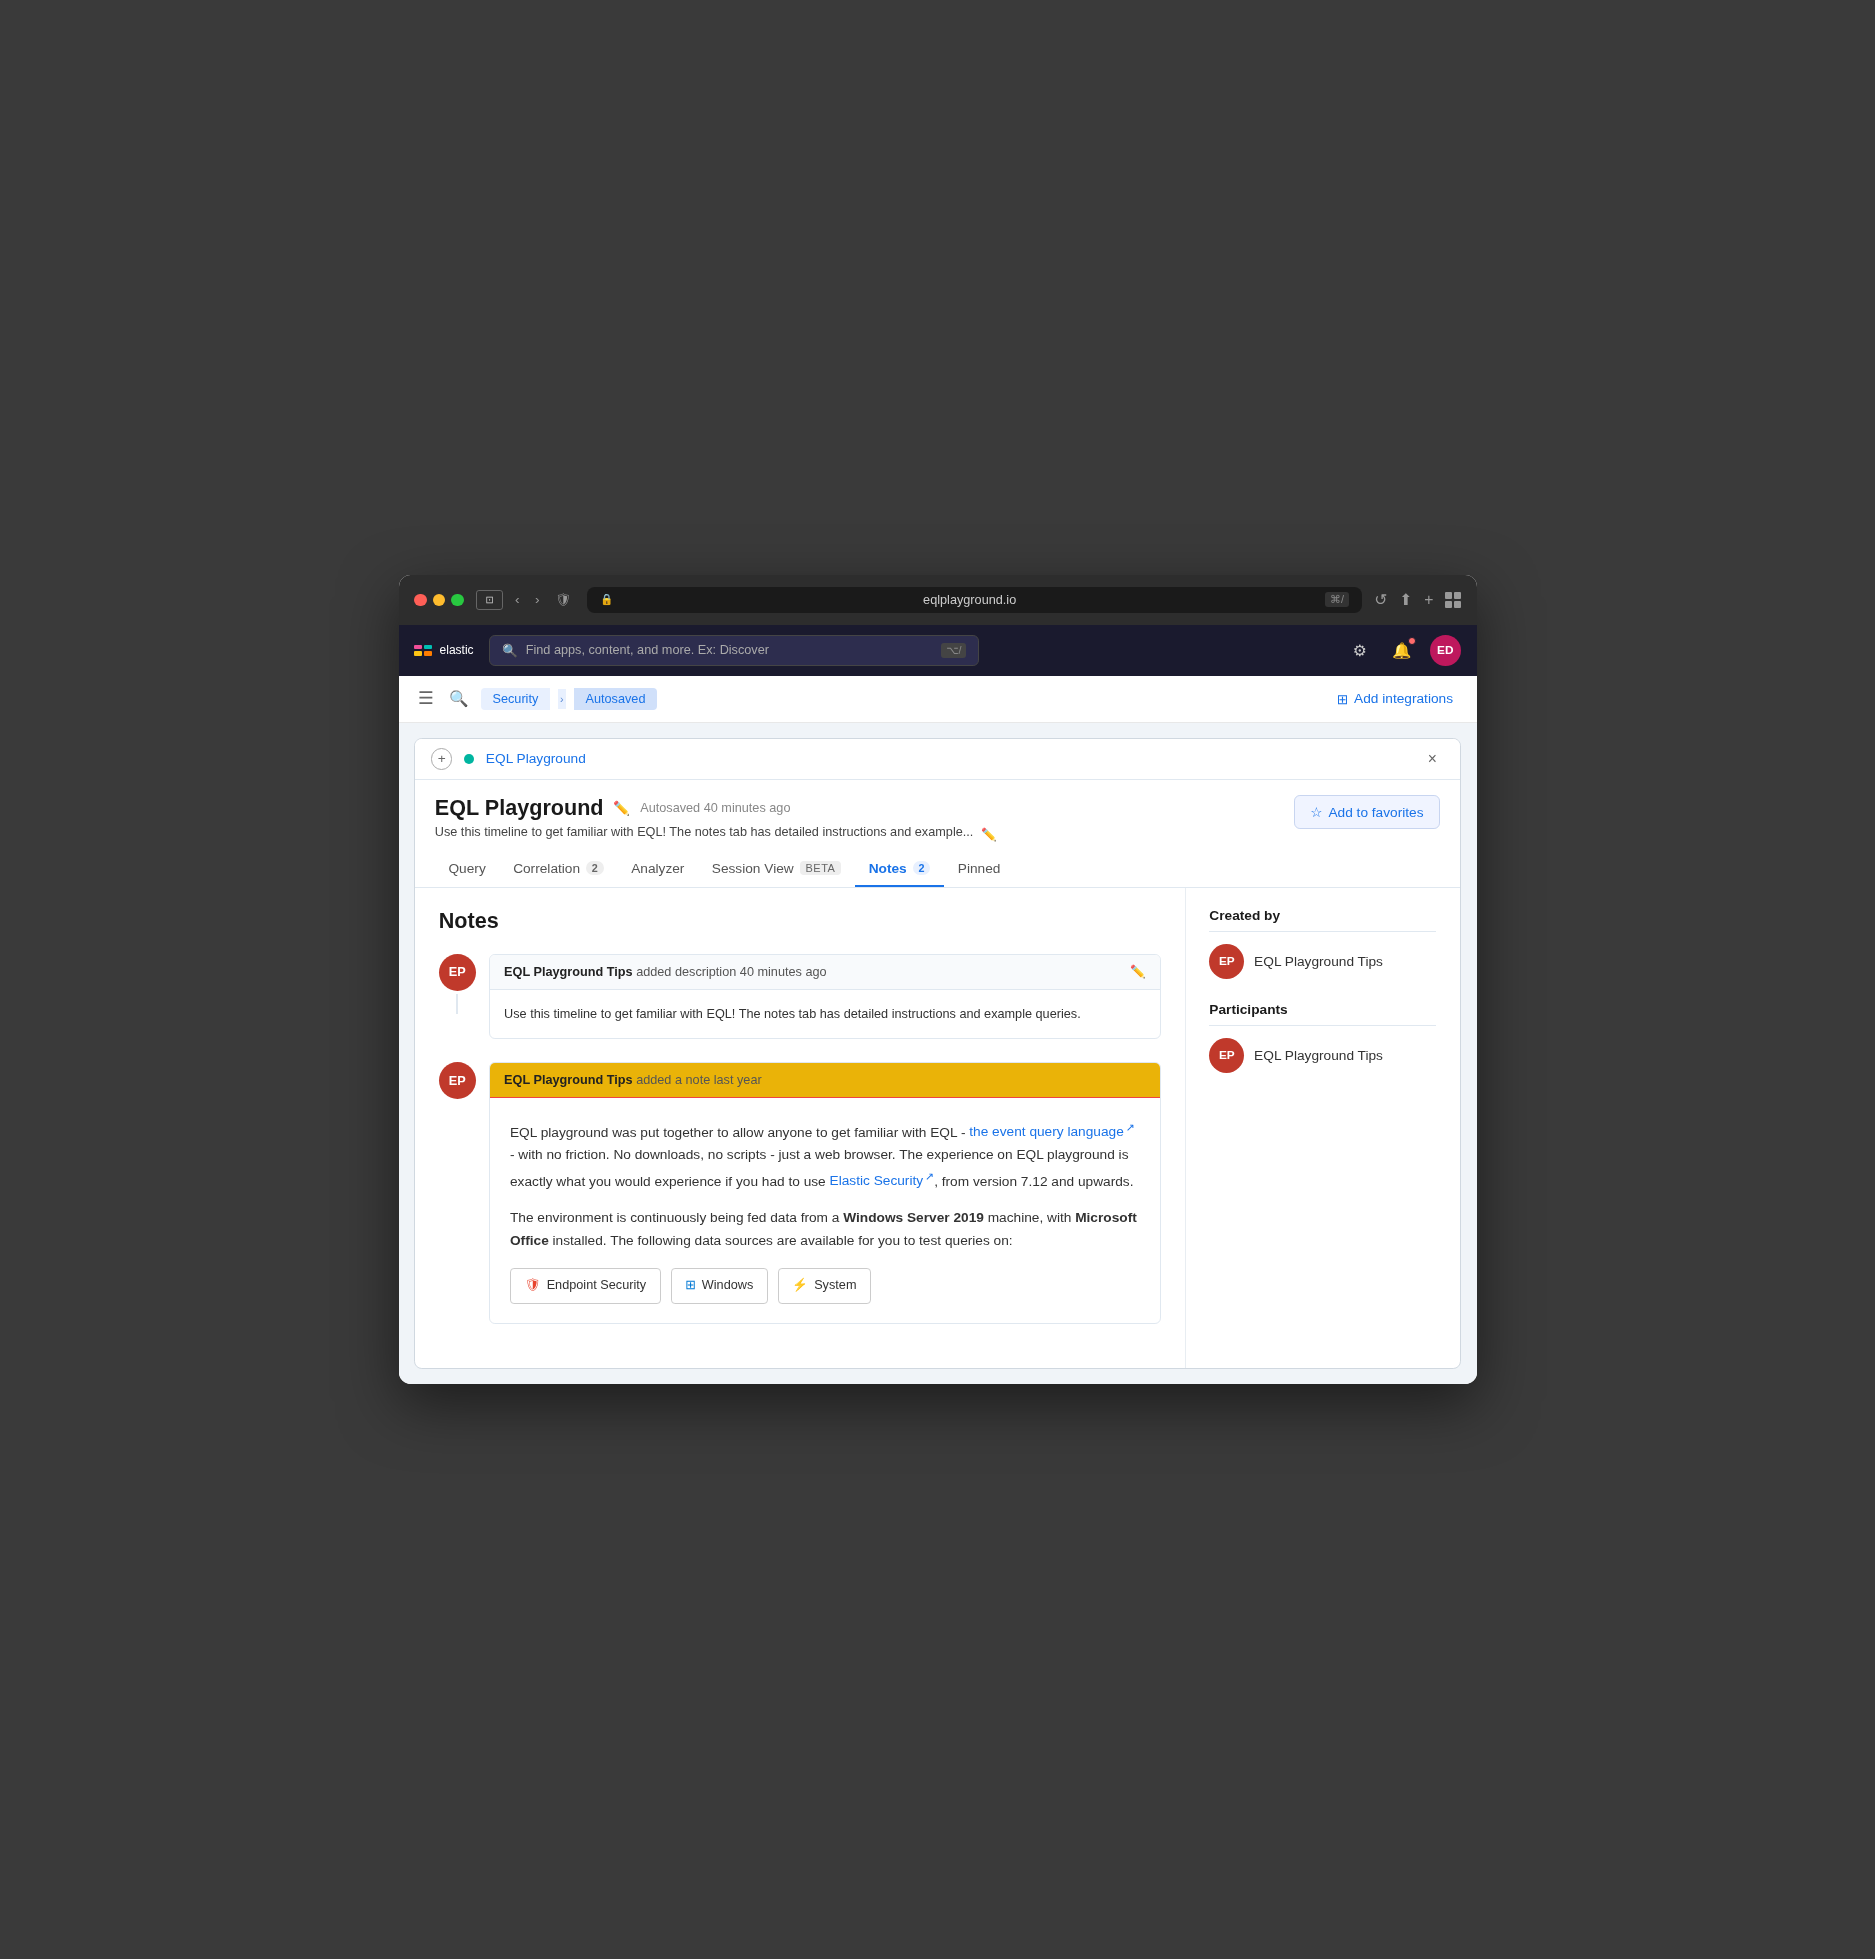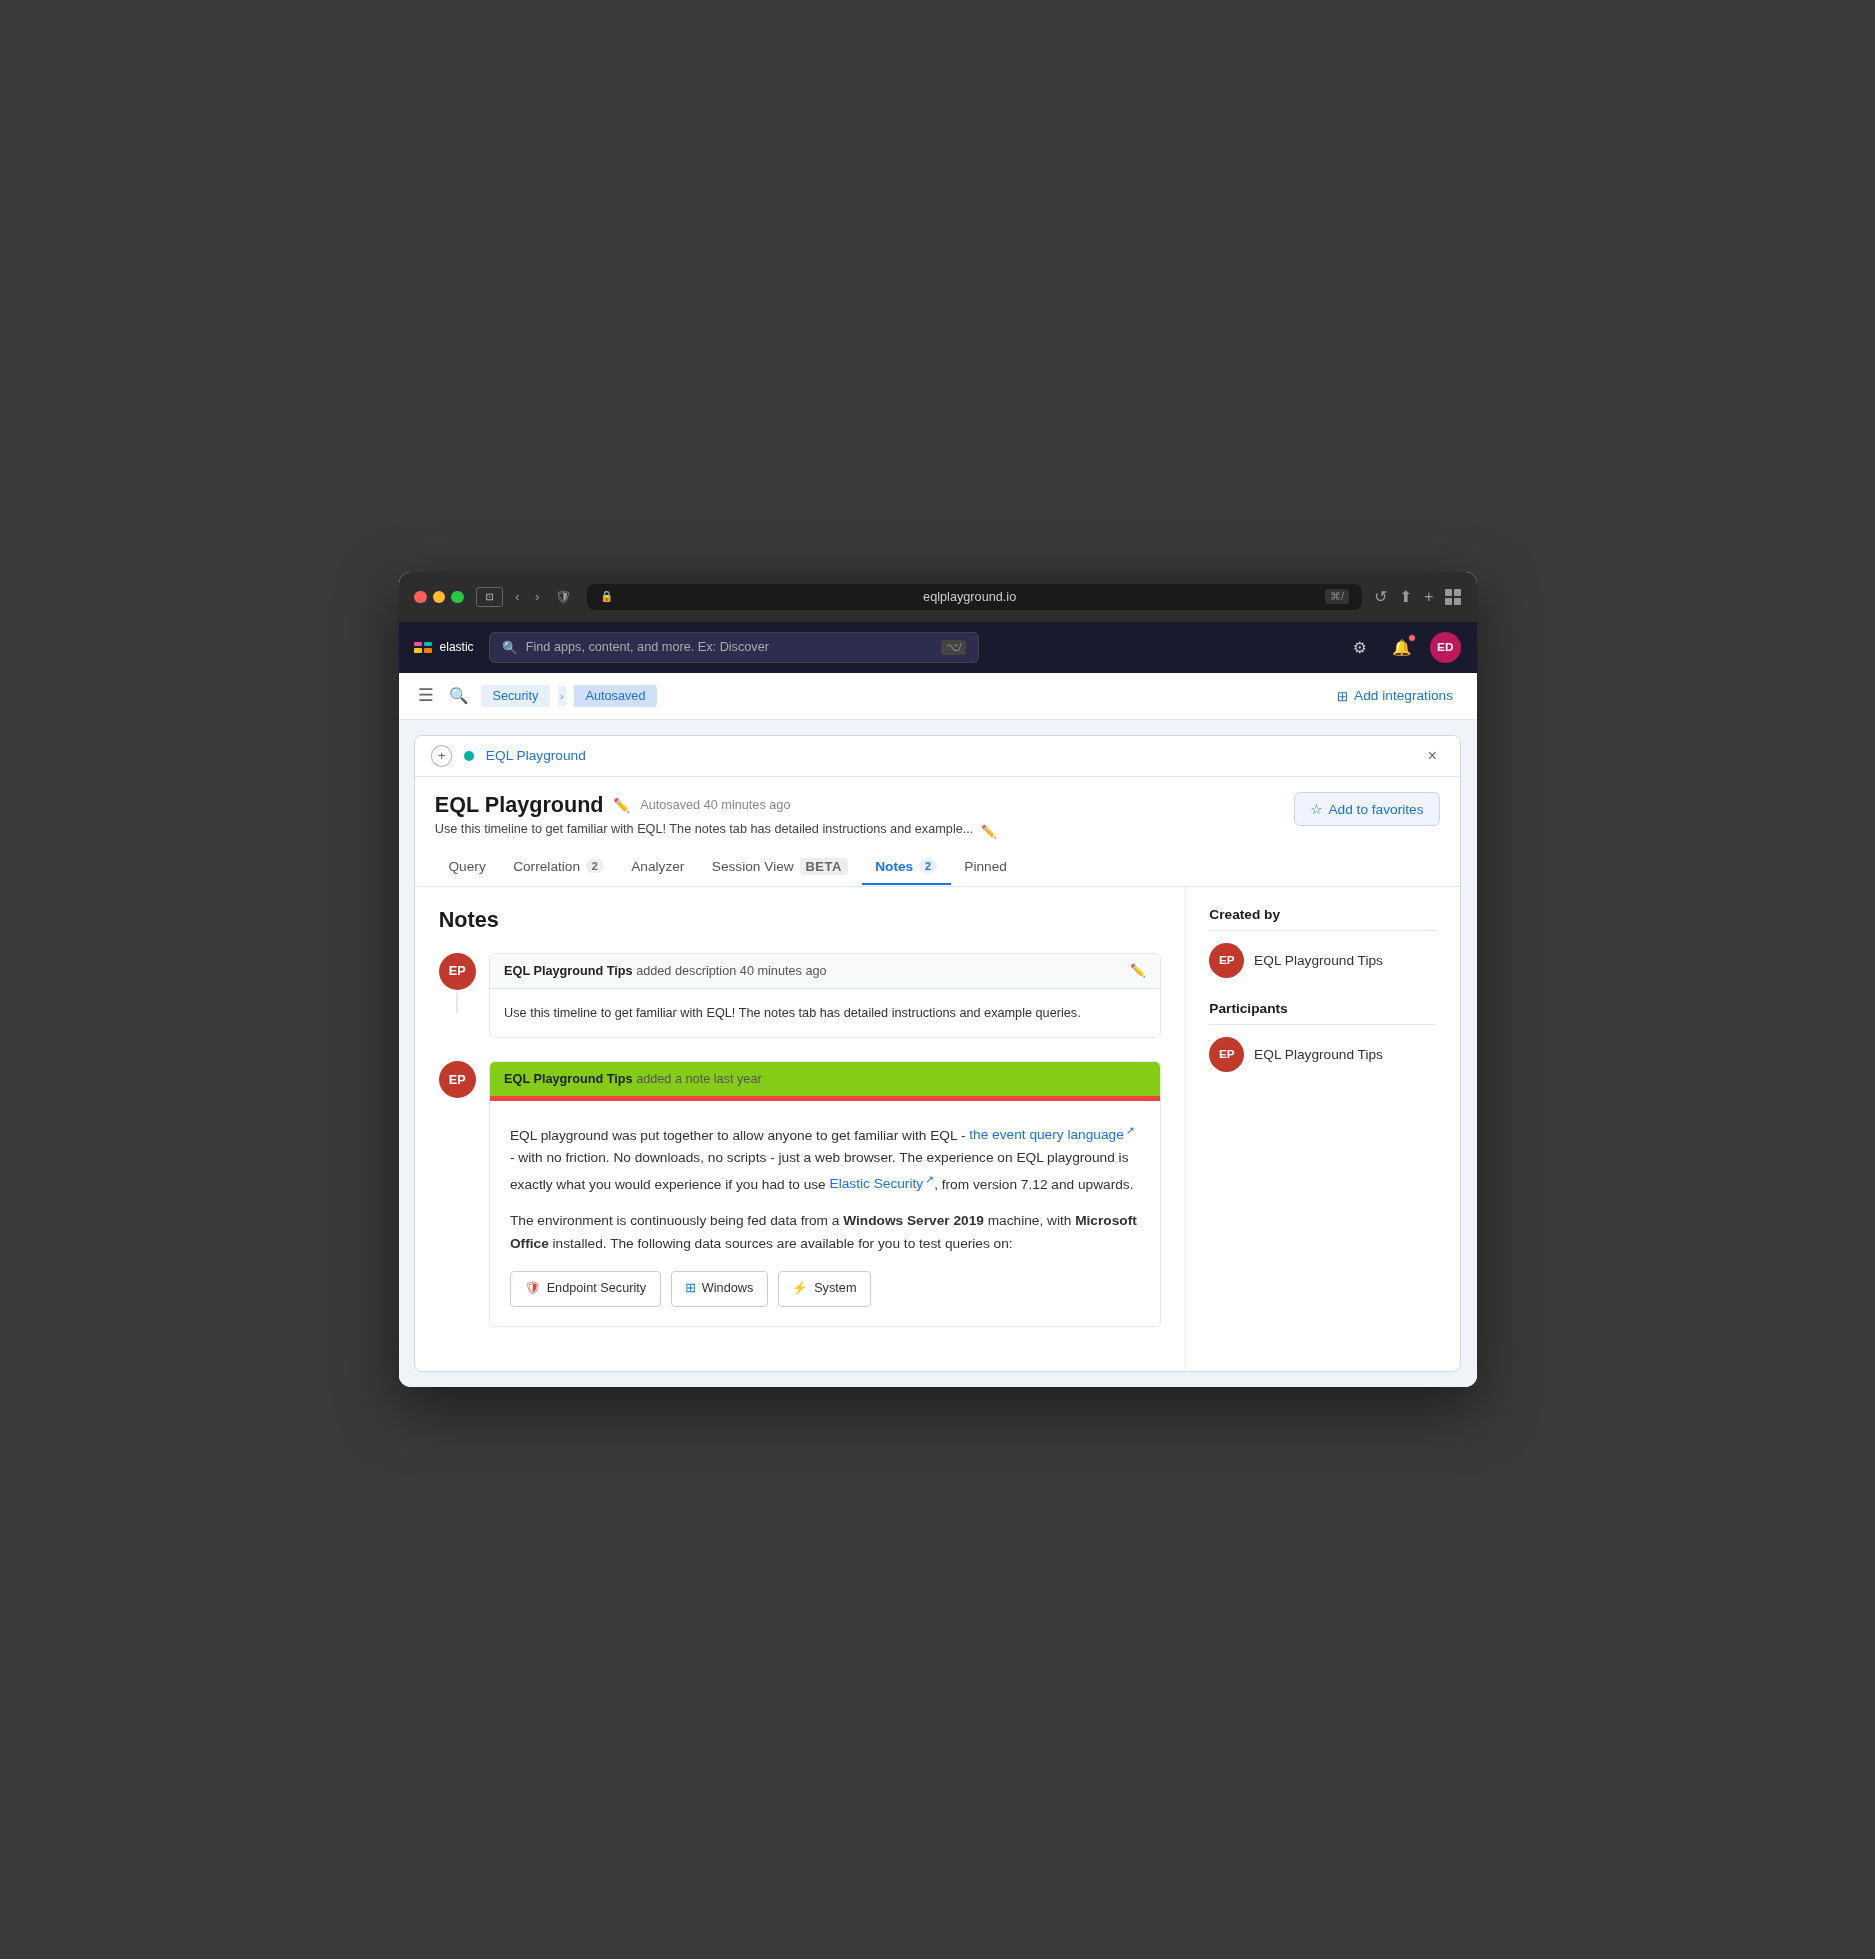--- a/index.html
+++ b/index.html
@@ -400,22 +400,22 @@
       border-radius: 9.8px;
       padding: 1px 5.9px;
       font-size: 10.8px;
       font-weight: 600;
     }
     .beta-badge {
       background: #eee;
       color: #666;
       border-radius: 3.9px;
       padding: 1px 5.9px;
-      font-size: 13px;
-      font-weight: 700;
+      font-size: 11px;
+      font-weight: 400;
       letter-spacing: 0.5px;
     }
 
     
     .notes-content {
       display: flex;
       gap: 0;
     }
     .notes-main {
       flex: 1;
@@ -494,23 +494,23 @@
     }
     .note-card-body {
       padding: 13.7px;
       font-size: 12.7px;
       color: #333;
       line-height: 1.6;
     }
 
     
     .note-card-large-header {
-      background: #84cc16;
+      background: #eab308;
       padding: 9.8px 13.7px;
-      border-bottom: 5px solid #ef4444;
+      border-bottom: 1px solid #ef4444;
       font-size: 12.7px;
       color: #555;
     }
     .note-card-large-header strong { font-weight: 700; color: #222; }
     .note-card-large-body {
       padding: 19.6px;
       font-size: 13.7px;
       color: #333;
       line-height: 1.7;
     }

